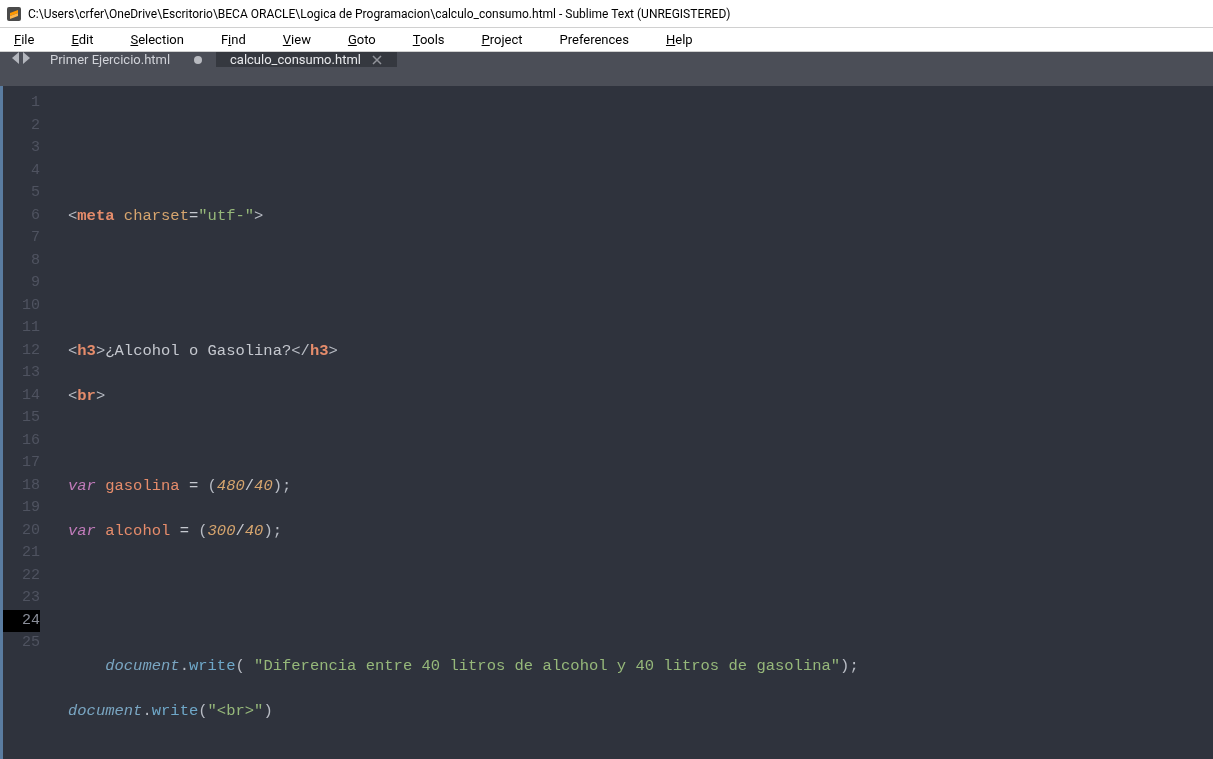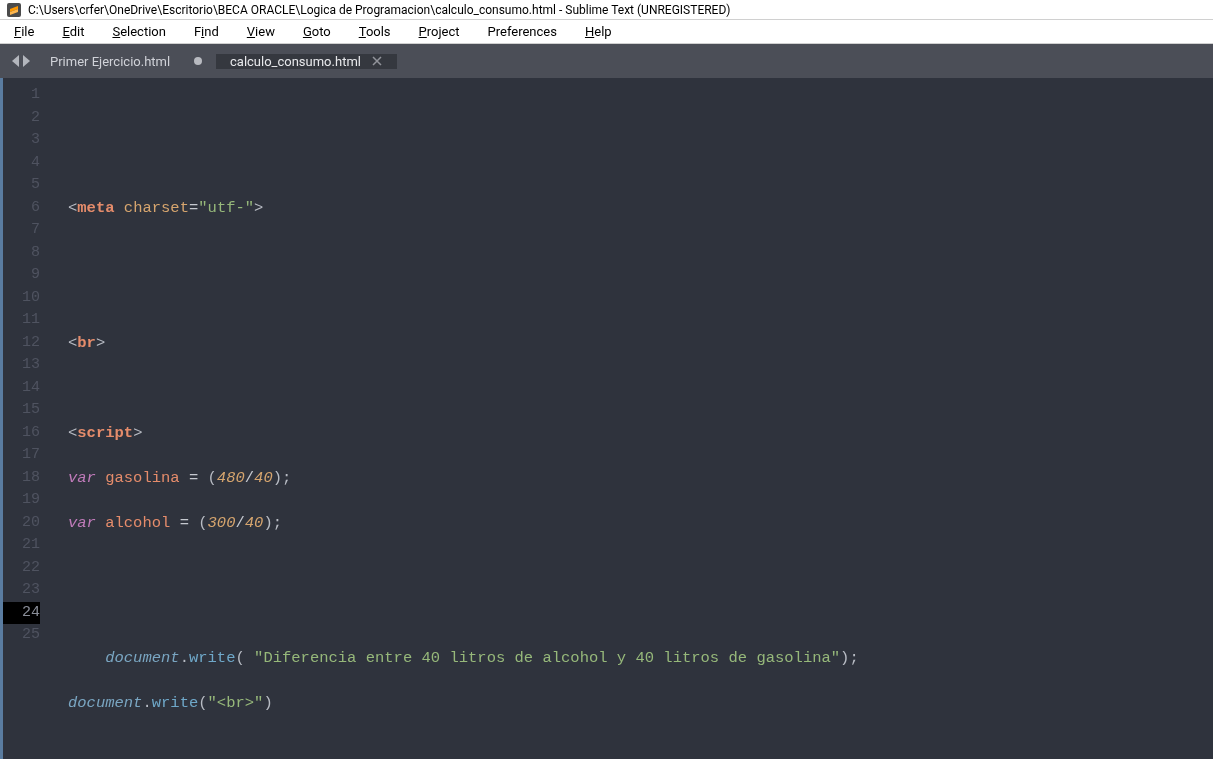--- a/index.html
+++ b/index.html
@@ -7,21 +7,21 @@
   font-family: -apple-system, BlinkMacSystemFont, "Segoe UI", Roboto, sans-serif;
   background: #2f333d;
   width: 1213px;
   height: 759px;
   overflow: hidden;
   display: flex;
   flex-direction: column;
 }
 .titlebar {
   background: #ffffff;
-  height: 20px;
+  height: 28px;
   display: flex;
   align-items: center;
   padding: 0 6px;
   border-bottom: 1px solid #d0d0d0;
 }
 .app-icon {
   width: 16px;
   height: 16px;
   margin-right: 6px;
   display: flex;
@@ -31,35 +31,35 @@
 .title-text {
   font-size: 12px;
   color: #000;
 }
 .menubar {
   background: #ffffff;
   height: 24px;
   display: flex;
   align-items: center;
   padding: 0 4px;
-  gap: 8px;
+  gap: 17px;
   border-bottom: 1px solid #d0d0d0;
 }
 .menu-item {
   padding: 2px 10px;
   font-size: 13px;
   color: #000;
   cursor: pointer;
 }
 .menu-item .mn { text-decoration: underline; }
 .tabbar {
   background: #4b4e57;
   height: 34px;
   display: flex;
-  align-items: center;
+  align-items: flex-start;
   padding-left: 6px;
 }
 .tab-nav {
   display: flex;
   align-items: center;
   padding: 0 6px;
   gap: 2px;
 }
 .tab-arrow {
   width: 0; height: 0;
@@ -212,23 +212,23 @@
       <div class="ln">23</div>
       <div class="ln current">24</div>
       <div class="ln">25</div>
   </div>
   <div class="code">
 <div class="line"></div>
 <div class="line"></div>
 <div class="line"><span class="punct">&lt;</span><span class="tag">meta</span> <span class="attr">charset</span><span class="op">=</span><span class="str">"utf-"</span><span class="punct">&gt;</span></div>
 <div class="line"></div>
 <div class="line"></div>
+<div class="line"><span class="punct">&lt;</span><span class="tag">h3</span><span class="punct">&gt;</span><span class="ident">¿Alcohol o Gasolina?</span><span class="punct">&lt;/</span><span class="tag">h3</span><span class="punct">&gt;</span></div>
 <div class="line"><span class="punct">&lt;</span><span class="tag">br</span><span class="punct">&gt;</span></div>
 <div class="line"></div>
-<div class="line"><span class="punct">&lt;</span><span class="tag">script</span><span class="punct">&gt;</span></div>
 <div class="line"><span class="kw">var</span> <span class="var">gasolina</span><span class="op"> = </span><span class="punct">(</span><span class="num">480</span><span class="op">/</span><span class="num">40</span><span class="punct">)</span><span class="punct">;</span></div>
 <div class="line"><span class="kw">var</span> <span class="var">alcohol</span><span class="op"> = </span><span class="punct">(</span><span class="num">300</span><span class="op">/</span><span class="num">40</span><span class="punct">)</span><span class="punct">;</span></div>
 <div class="line"></div>
 <div class="line"></div>
 <div class="line"><span>    </span><span class="obj">document</span><span class="punct">.</span><span class="fn">write</span><span class="punct">(</span> <span class="str">"Diferencia entre 40 litros de alcohol y 40 litros de gasolina"</span><span class="punct">)</span><span class="punct">;</span></div>
 <div class="line"><span class="obj">document</span><span class="punct">.</span><span class="fn">write</span><span class="punct">(</span><span class="str">"&lt;br&gt;"</span><span class="punct">)</span></div>
 
 
 
 

